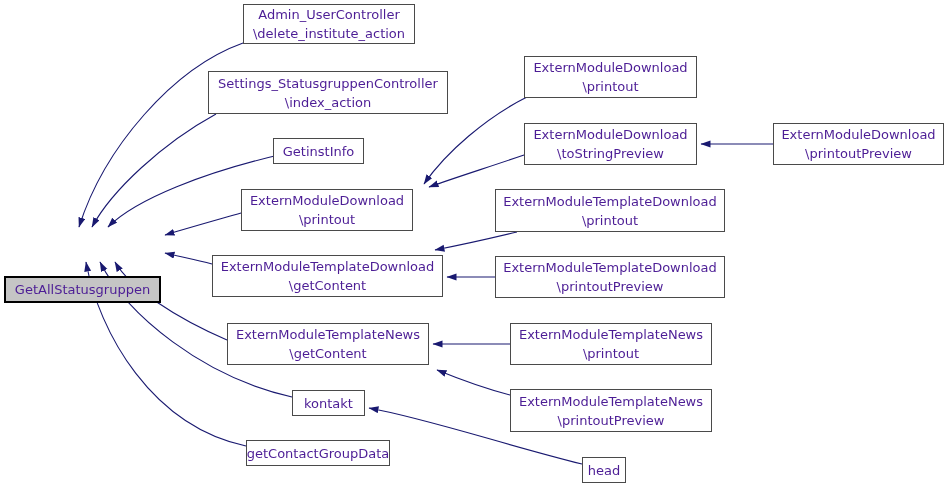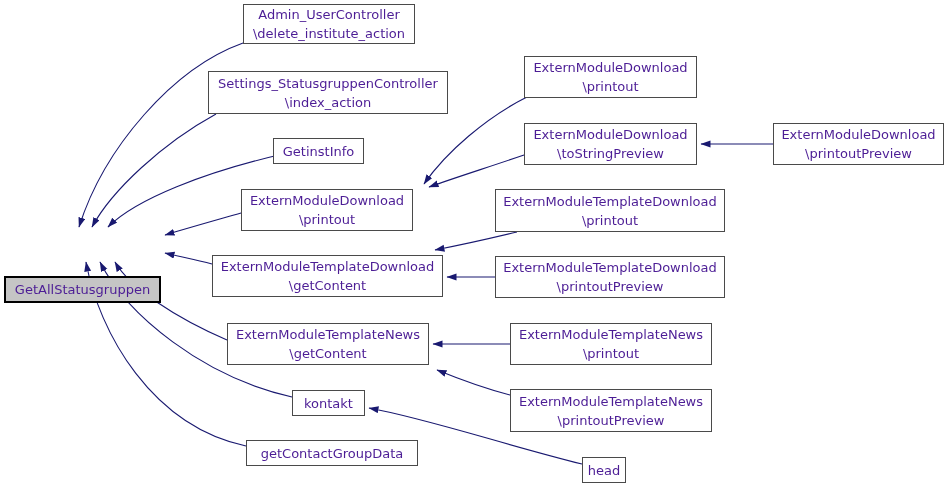--- a/index.html
+++ b/index.html
@@ -69,21 +69,21 @@
         <span>ExternModuleTemplateDownload</span>
         <span>\getContent</span>
       </div>
       <div class="node" style="left: 227px; top: 323px; width: 202px; height: 42px;">
         <span>ExternModuleTemplateNews</span>
         <span>\getContent</span>
       </div>
       <div class="node" style="left: 292px; top: 390px; width: 73px; height: 26px;">
         <span>kontakt</span>
       </div>
-      <div class="node" style="left: 246px; top: 440px; width: 172px; height: 26px;">
+      <div class="node" style="left: 246px; top: 440px; width: 144px; height: 26px;">
         <span>getContactGroupData</span>
       </div>
       <div class="node" style="left: 524px; top: 56px; width: 173px; height: 42px;">
         <span>ExternModuleDownload</span>
         <span>\printout</span>
       </div>
       <div class="node" style="left: 524px; top: 123px; width: 173px; height: 42px;">
         <span>ExternModuleDownload</span>
         <span>\toStringPreview</span>
       </div>

